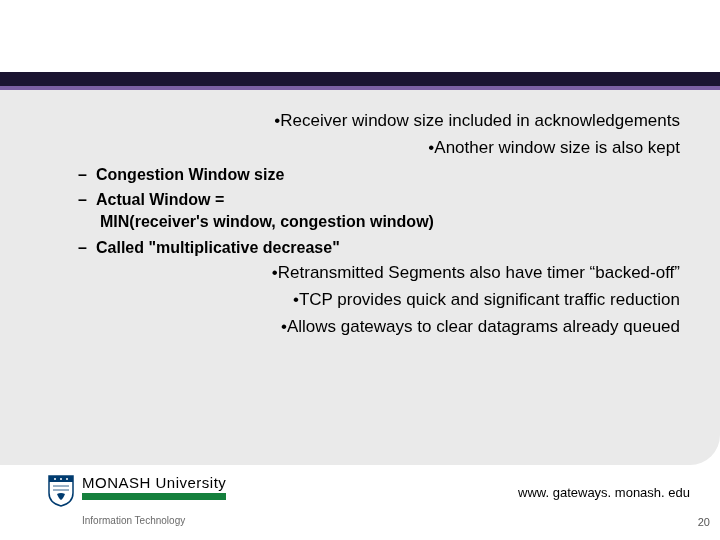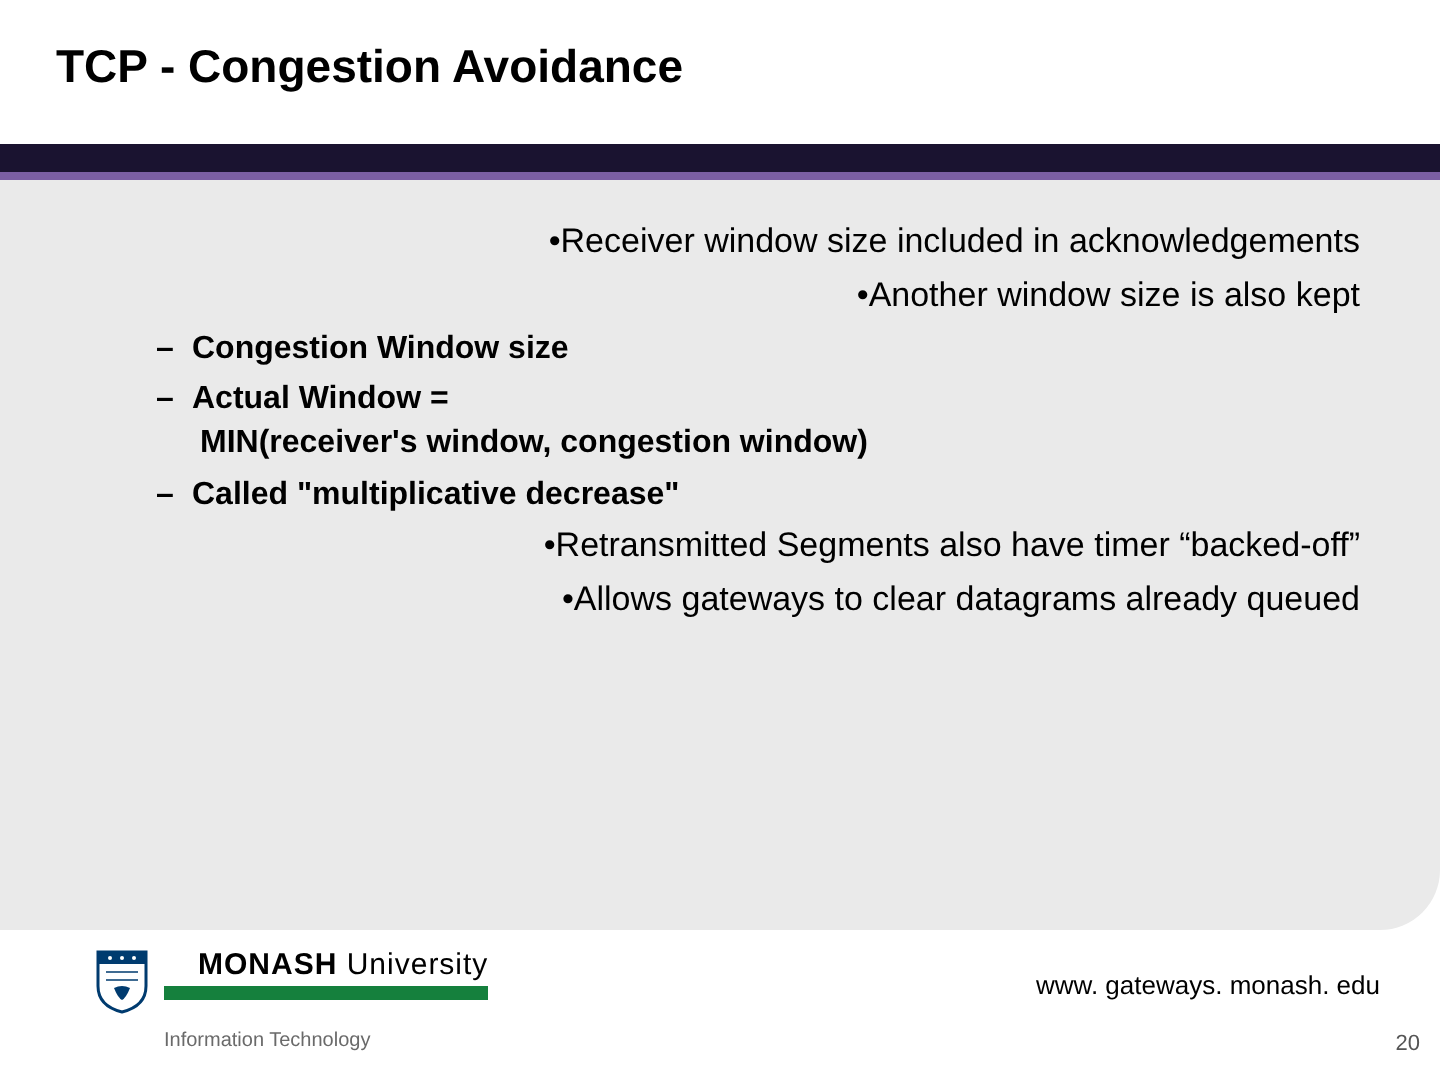--- a/index.html
+++ b/index.html
@@ -97,21 +97,21 @@
     display: flex;
     flex-direction: column;
     line-height: 1;
   }
   .logo-main {
     font-size: 15px;
     letter-spacing: 0.5px;
     font-weight: 400;
     color: #000;
   }
-  .logo-main b { font-weight: 700; margin-left: 17px; }
+  .logo-main b { font-weight: 400; }
   .logo-sub {
     font-size: 10px;
     color: #6a6a6a;
     border-top: 7px solid #15803d;
     margin-top: 3px;
     padding-top: 16px;
   }
   .url {
     position: absolute;
     right: 30px;
@@ -127,35 +127,35 @@
     color: #555;
   }
 </style>
 </head>
 <body>
 
 <div class="slide">
 
   <div class="content-bg"></div>
 
-  <div class="title">TCP - Congestion Avoidance</div>
 
   <div class="divider-dark"></div>
   <div class="divider-purple"></div>
 
   <div class="body">
     <div class="lvl1"><span class="bullet">•</span><span>Receiver window size included in acknowledgements</span></div>
     <div class="lvl1"><span class="bullet">•</span><span>Another window size is also kept</span></div>
 
     <div class="lvl2"><span class="dash">–</span><span>Congestion Window size</span></div>
     <div class="lvl2"><span class="dash">–</span><span>Actual Window =</span><br><span>MIN(receiver's window, congestion window)</span></div>
 
     <div class="lvl2"><span class="dash">–</span><span>Called "multiplicative decrease"</span></div>
 
     <div class="lvl1"><span class="bullet">•</span><span>Retransmitted Segments also have timer “backed-off”</span></div>
+    <div class="lvl1"><span class="bullet">•</span><span>TCP provides quick and significant traffic reduction</span></div>
     <div class="lvl1"><span class="bullet">•</span><span>Allows gateways to clear datagrams already queued</span></div>
   </div>
 
   <div class="footer">
     <div class="logo">
       <svg class="shield" viewBox="0 0 26 32">
         <path d="M1 1 H25 V18 Q25 28 13 31 Q1 28 1 18 Z" fill="#fff" stroke="#003b6f" stroke-width="1.5"></path>
         <path d="M1 1 H25 V7 H1 Z" fill="#003b6f"></path>
         <circle cx="7" cy="4" r="1" fill="#fff"></circle>
           <circle cx="13" cy="4" r="1" fill="#fff"></circle>

